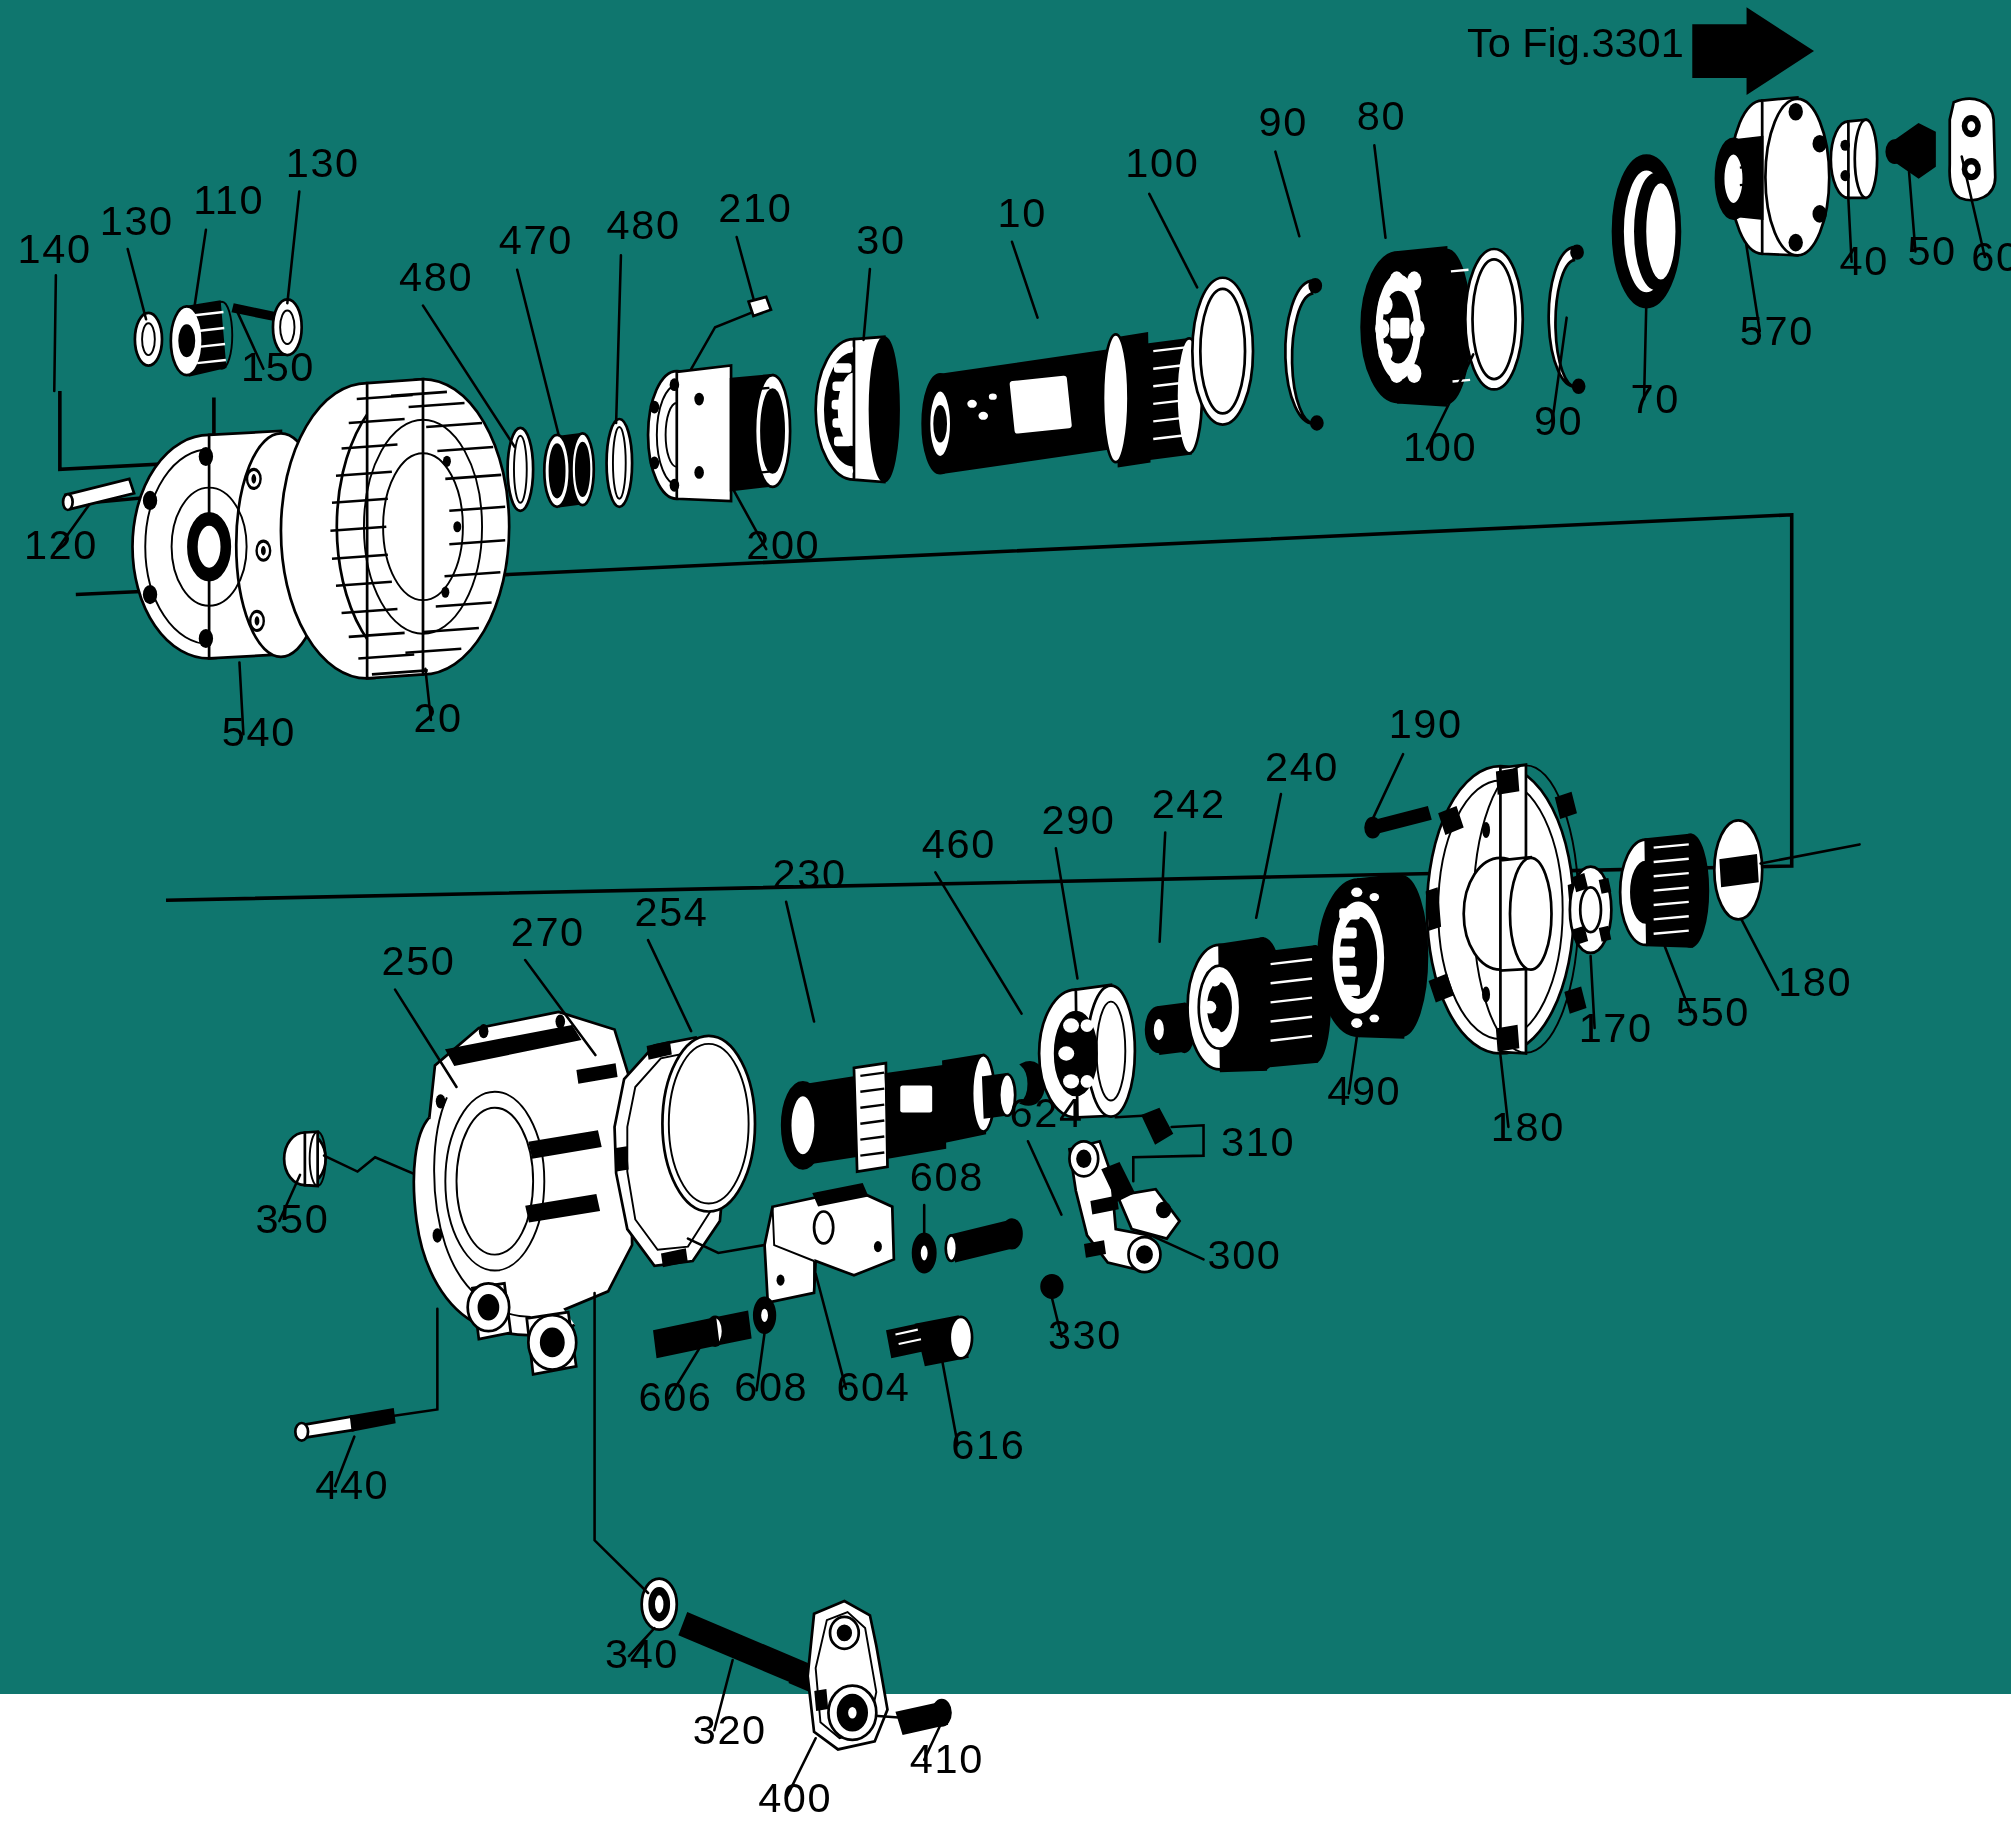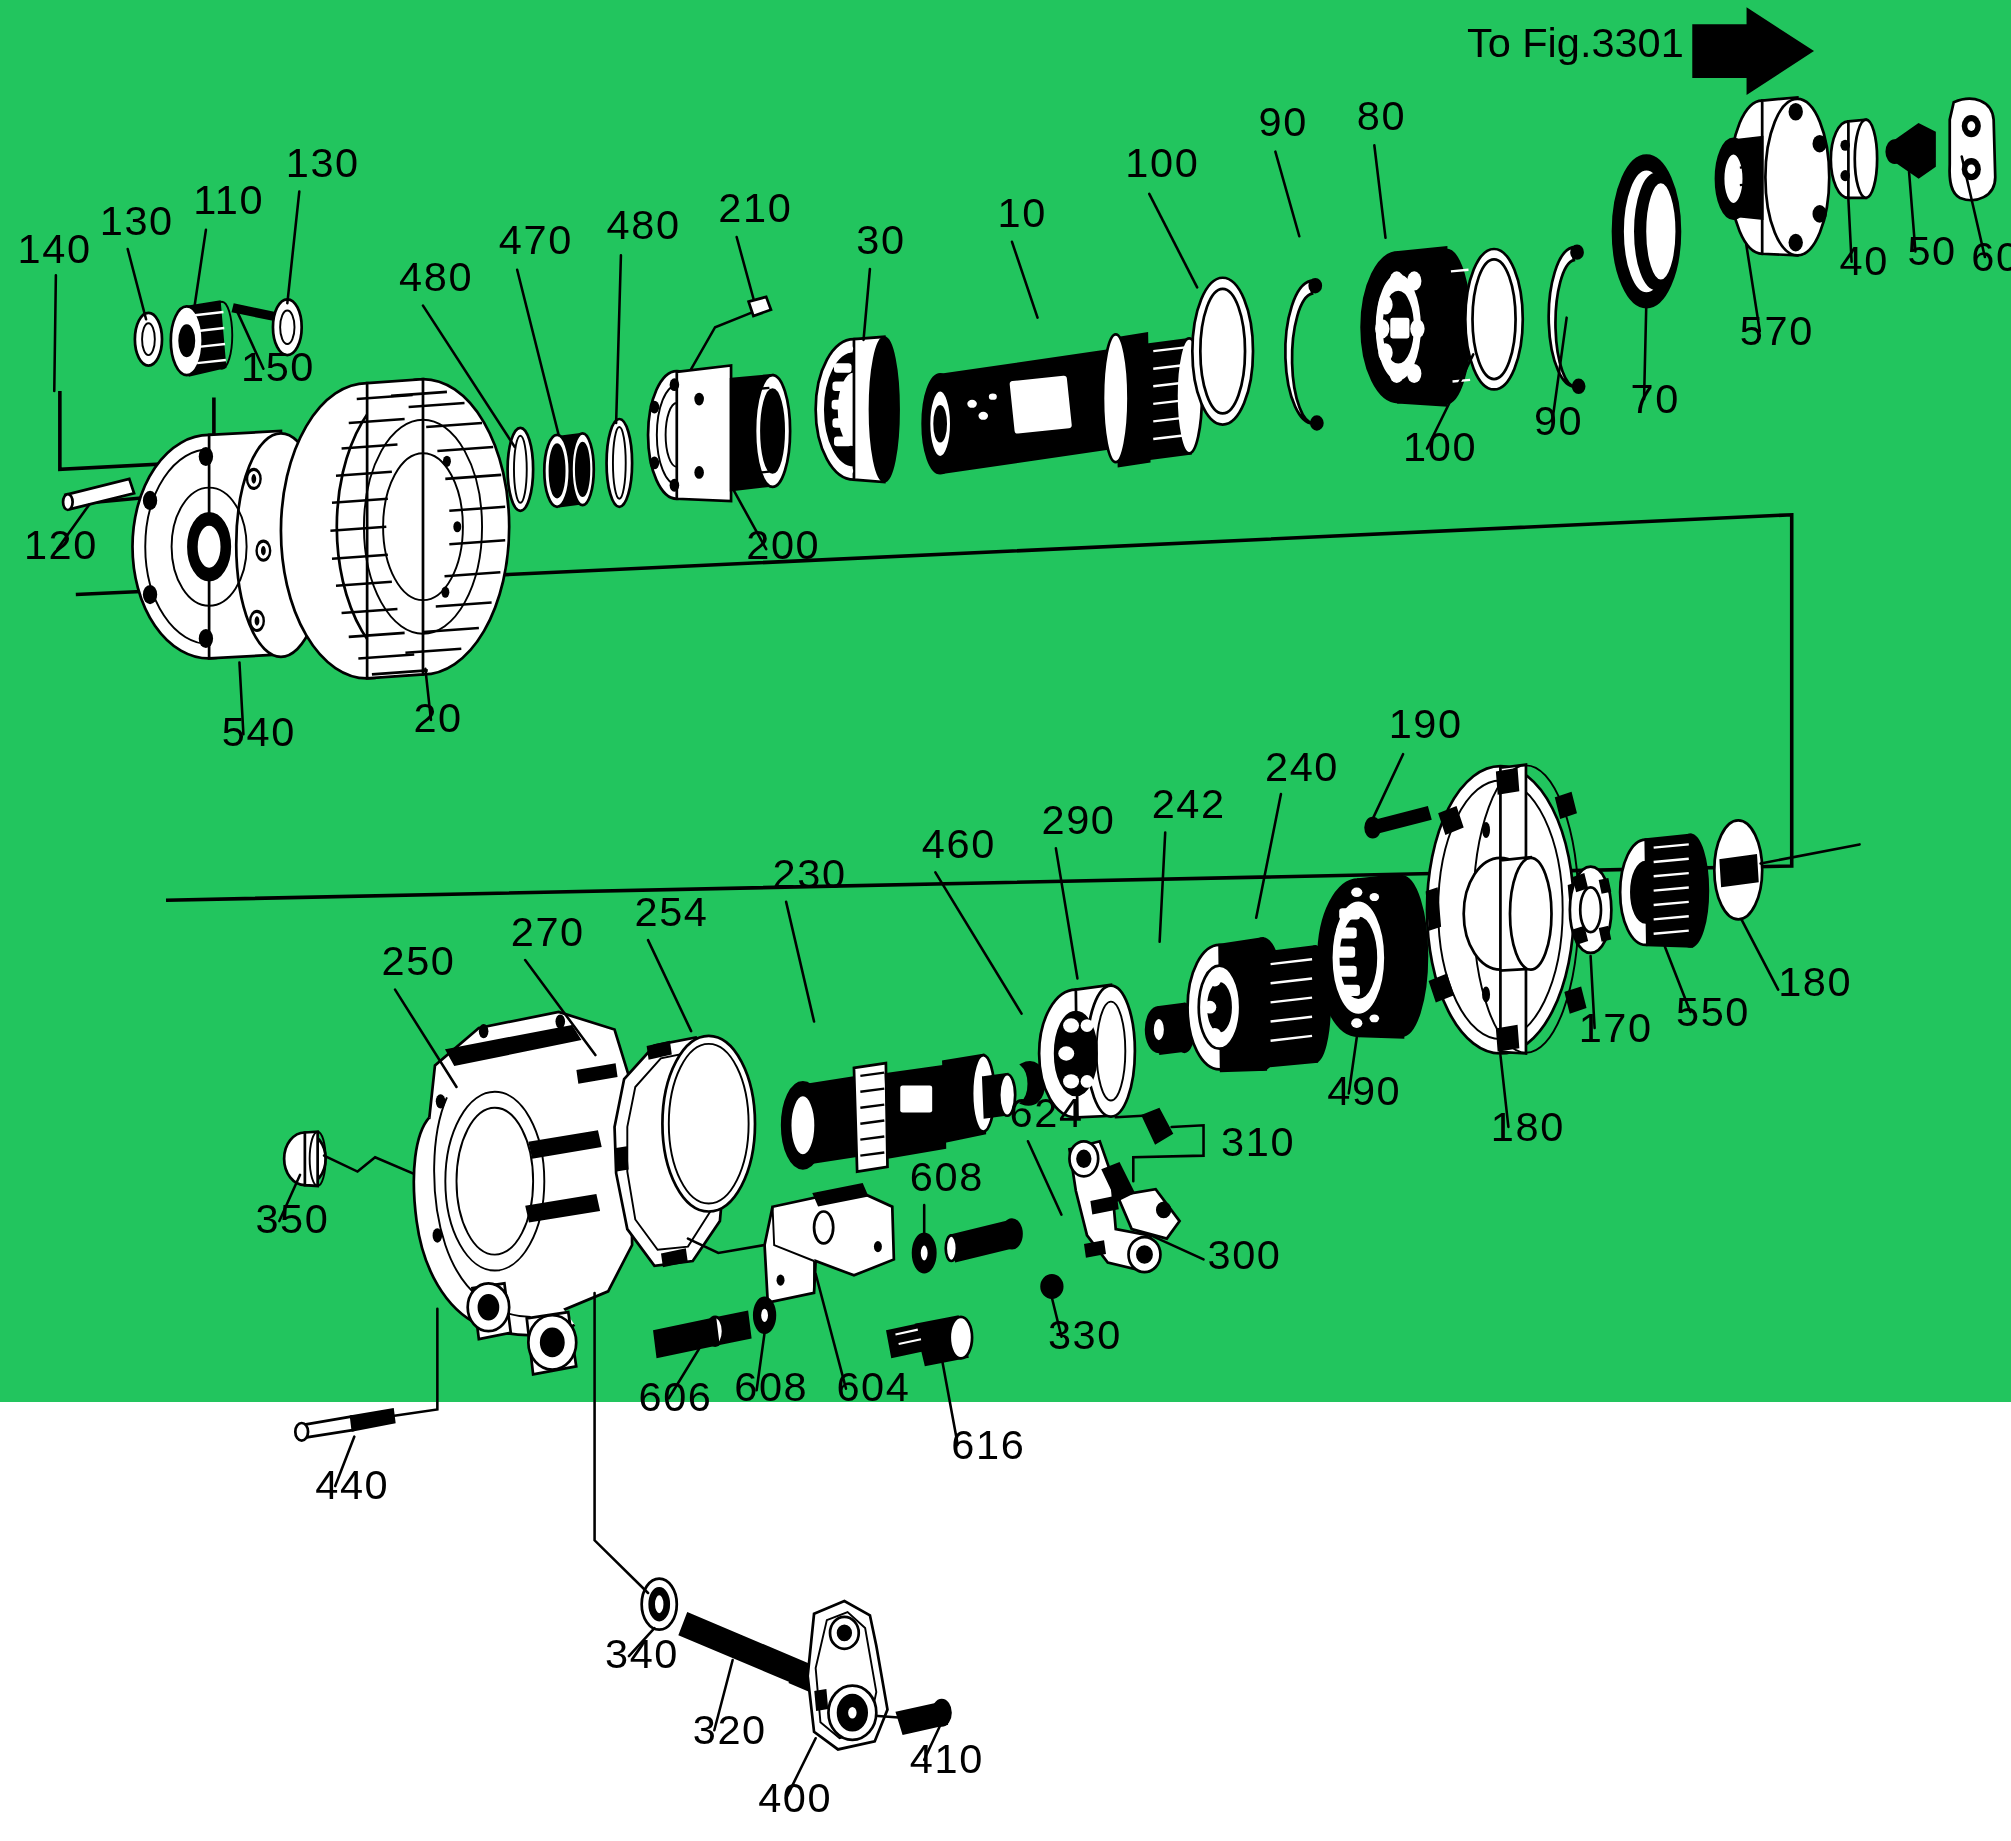--- a/index.html
+++ b/index.html
@@ -9,22 +9,22 @@
   }
   body {
     width: 2012px;
     height: 1842px;
     font-family: "Liberation Sans", sans-serif;
     overflow: hidden;
   }
   #diagram-root {
     position: relative;
     width: 2012px;
-    height: 1402px;
-    background: #22c55e;
+    height: 1694px;
+    background: #0f766e;
   }
   svg.sheet {
     position: absolute;
     top: 0;
     left: 0;
     width: 2012px;
     height: 1842px;
     display: block;
   }
   .cal-label {

